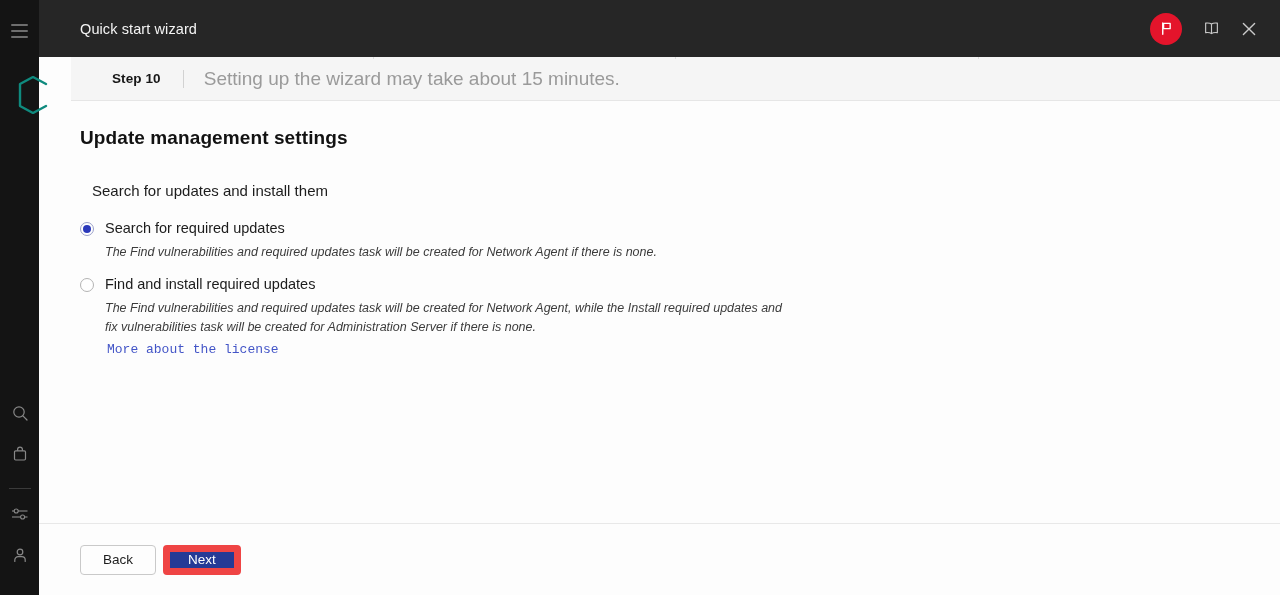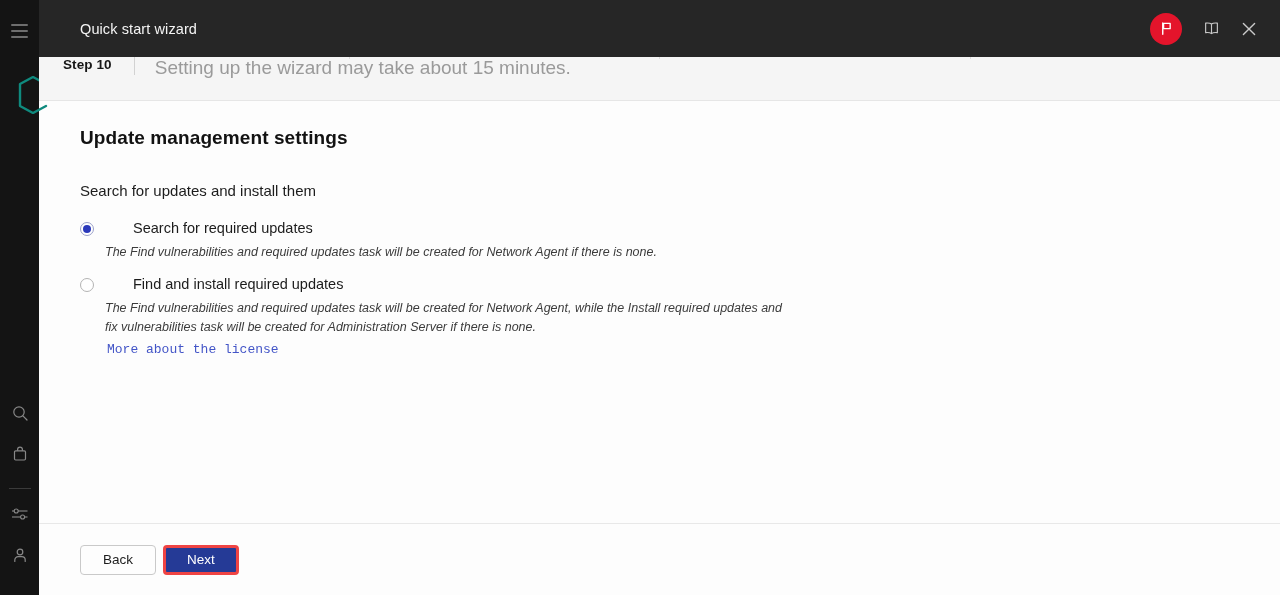--- a/index.html
+++ b/index.html
@@ -146,23 +146,24 @@
     border-radius: 3px;
   }
 
   
   .step-bar {
     height: 44px;
     flex: 0 0 44px;
     background: #f5f5f5;
     border-bottom: 1px solid #e6e6e6;
     display: flex;
-    align-items: flex-start;
-    padding-left: 24px;
+    align-items: center;
+    padding-left: 41px;
     position: relative;
+    margin-left: 32px;
   }
   .step-progress {
     position: absolute;
     top: 0;
     left: 0;
     right: 0;
     height: 2px;
     display: flex;
   }
   .step-progress i {
@@ -200,21 +201,21 @@
     font-size: 19px;
     font-weight: 700;
     color: #121212;
     margin: 26px 0 0 0;
     letter-spacing: .1px;
   }
   .section-title {
     font-size: 15px;
     font-weight: 400;
     color: #1c1c1c;
-    margin: 33px 0 0 0;
+    margin: 33px 0 0 12px;
   }
 
   .radio-group { margin-top: 20px; }
   .radio-row {
     display: flex;
     align-items: flex-start;
     cursor: pointer;
   }
   .radio-mark {
     flex: 0 0 auto;
@@ -234,21 +235,20 @@
     position: absolute;
     top: 2px; left: 2px;
     width: 8px; height: 8px;
     border-radius: 50%;
     background: #2b39ba;
   }
   .radio-label {
     font-size: 14.5px;
     color: #1c1c1c;
     line-height: 1.35;
-    margin-left: 28px;
   }
   .radio-desc {
     font-size: 12.5px;
     color: #3c3c3c;
     line-height: 1.5;
     margin: 4px 0 0 25px;
     max-width: 690px;
     font-style: italic;
   }
   .opt-block + .opt-block { margin-top: 14px; }
@@ -286,21 +286,21 @@
     justify-content: center;
     line-height: 1;
   }
   .btn-secondary {
     background: #fdfdfd;
     border: 1px solid #c9c9c9;
     color: #1c1c1c;
   }
   .btn-primary {
     background: #253a96;
-    border: 3px solid #ef4444;
+    border: 7px solid #ef4444;
     color: #ffffff;
   }
 </style>
 </head>
 <body>
 
 <div class="app">
 
   <aside class="sidebar">
 

